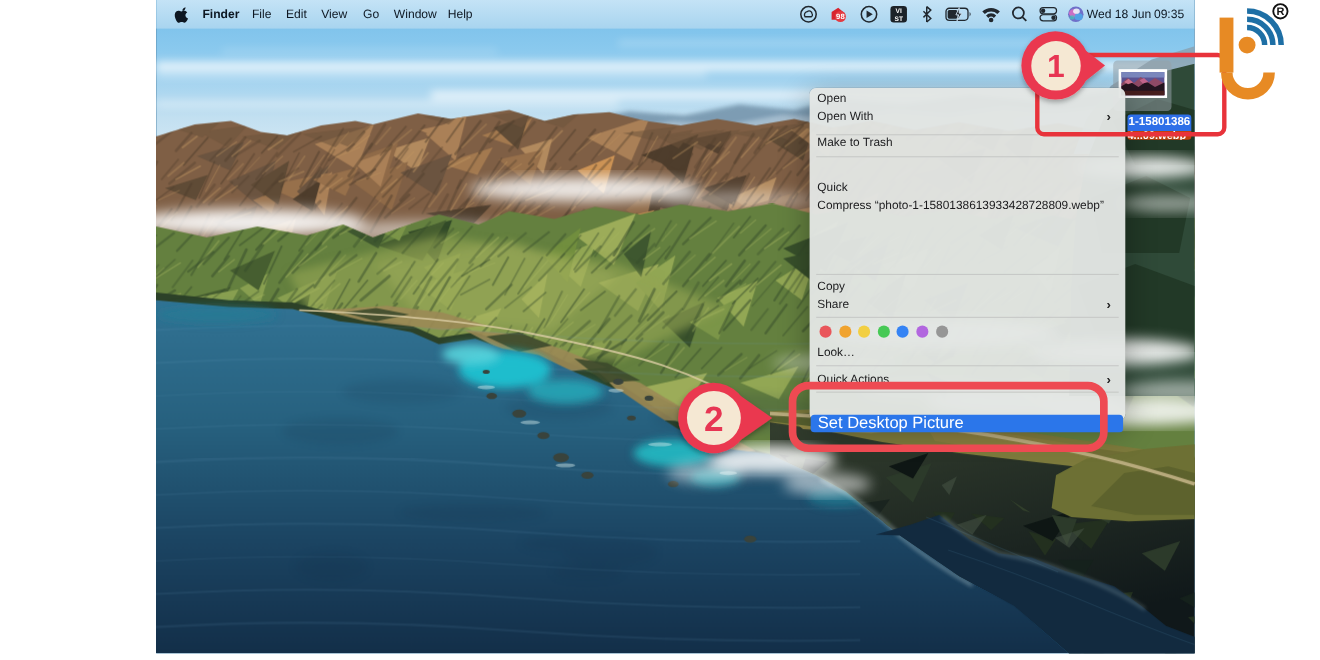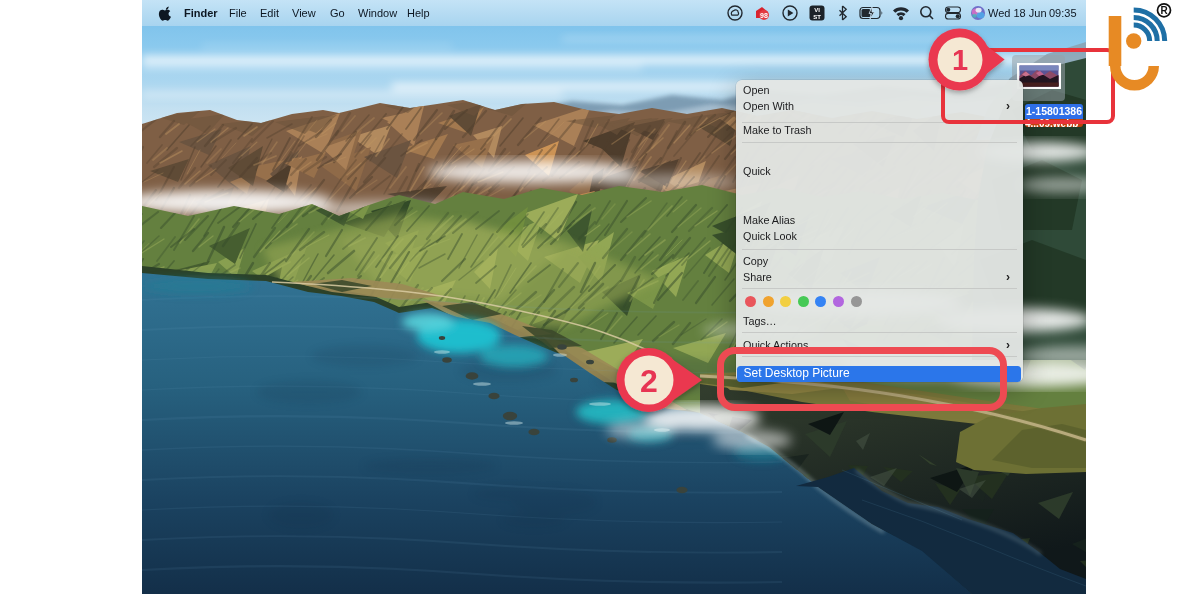--- a/index.html
+++ b/index.html
@@ -12,22 +12,22 @@
     background:linear-gradient(#c4e3f6,#a8d4ef);color:#0d1722;font-size:11px;}
   #menubar span,#menubar b{position:absolute;top:0;line-height:26px;white-space:nowrap;}
   
   #ctx{position:absolute;left:594px;top:80px;width:287px;height:302px;
     background:rgba(227,230,228,0.96);border-radius:6px;
     box-shadow:0 8px 28px rgba(0,0,0,0.33), 0 0 0 0.5px rgba(0,0,0,0.15);
     font-size:10.8px;color:#1b1b1d;}
   .row{position:absolute;left:7px;right:6px;height:16px;line-height:16px;white-space:nowrap;overflow:visible;}
   .chev{position:absolute;right:7px;top:0px;font-size:12px;font-weight:bold;color:#222;}
   .sep{position:absolute;left:6px;right:6px;height:1px;background:#c7c9c7;}
-  #sdp{position:absolute;left:1px;right:2px;top:286px;height:15.5px;border-radius:3.5px;
-    background:#2b76ea;color:#fff;line-height:15.5px;padding-left:6.5px;font-size:12px;}
+  #sdp{position:absolute;left:1px;right:2px;top:297px;height:15.5px;border-radius:3.5px;
+    background:#2b76ea;color:#fff;line-height:15.5px;padding-left:6.5px;font-size:15px;}
   .dot{position:absolute;top:216px;width:11px;height:11px;border-radius:50%;}
   
   #selbox{position:absolute;left:870px;top:54.5px;width:53px;height:46px;border-radius:4px;
     background:rgba(150,160,168,0.55);}
   #thumb{position:absolute;left:875px;top:62.5px;width:44px;height:26px;background:#fff;}
   #lab1{position:absolute;left:883px;top:104px;width:58px;height:14.5px;background:#2e6fe8;
     border-radius:3px 3px 0 0;color:#fff;font-weight:bold;font-size:10.5px;line-height:14px;
     text-align:center;white-space:nowrap;}
   #lab2{position:absolute;left:883px;top:118.5px;width:58px;height:8.5px;background:#c2410c;
     border-radius:0 0 3px 3px;color:#fff;font-weight:bold;font-size:10px;line-height:10px;
@@ -1310,34 +1310,33 @@
       <polygon points="19,10 23,8 27,11.5 22,13" fill="#c2648c"></polygon>
       <rect x="2.5" y="19.5" width="39" height="4" fill="#471e1e"></rect>
     </svg>
     <div id="ctx">
       <div class="row" style="top:1.5px">Open</div>
       <div class="row" style="top:18px">Open With<span class="chev">›</span></div>
       <div class="sep" style="top:41.5px"></div>
       <div class="row" style="top:42px">Make to Trash</div>
       <div class="sep" style="top:62px"></div>
       <div class="row" style="top:82.5px">Quick</div>
-      <div class="row" style="top:131.5px">Make Alias</div>
-      <div class="row" style="top:147.5px">Quick Look</div>
+      <div class="row" style="top:98.5px">Compress “photo-1-1580138613933428728809.webp”</div>
       <div class="sep" style="top:168.5px"></div>
       <div class="row" style="top:172.5px">Copy</div>
       <div class="row" style="top:188.5px">Share<span class="chev">›</span></div>
       <div class="sep" style="top:208px"></div>
       <div class="dot" style="left:9px;background:#e9565b"></div>
       <div class="dot" style="left:26.5px;background:#f0a32f"></div>
       <div class="dot" style="left:44px;background:#f2cf42"></div>
       <div class="dot" style="left:61.5px;background:#46c955"></div>
       <div class="dot" style="left:79px;background:#3583f4"></div>
       <div class="dot" style="left:97px;background:#b266df"></div>
       <div class="dot" style="left:114.5px;background:#969696"></div>
-      <div class="row" style="top:232.5px">Tags…</div>
+      <div class="row" style="top:232.5px">Look…</div>
       <div class="sep" style="top:252px"></div>
       <div class="row" style="top:257px">Quick Actions<span class="chev">›</span></div>
       <div class="sep" style="top:276px"></div>
       <div id="sdp">Set Desktop Picture</div>
     </div>
     <div id="lab1">1-15801386</div>
     <div id="lab2">4...09.webp</div>
     <div id="rect2"></div>
   </div>
   <div id="rect1"></div>

